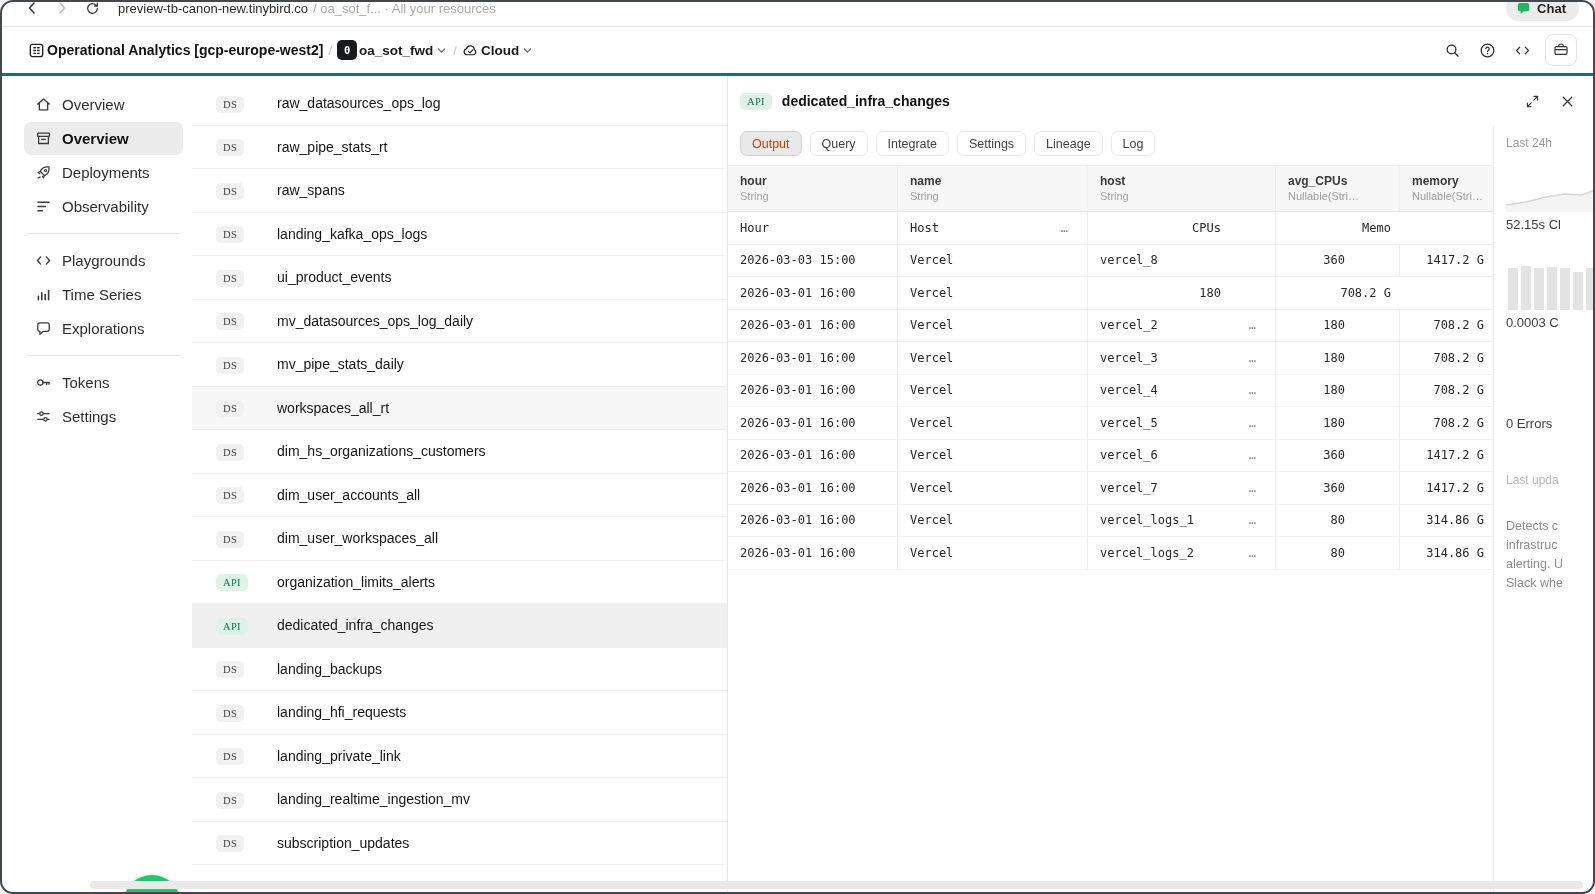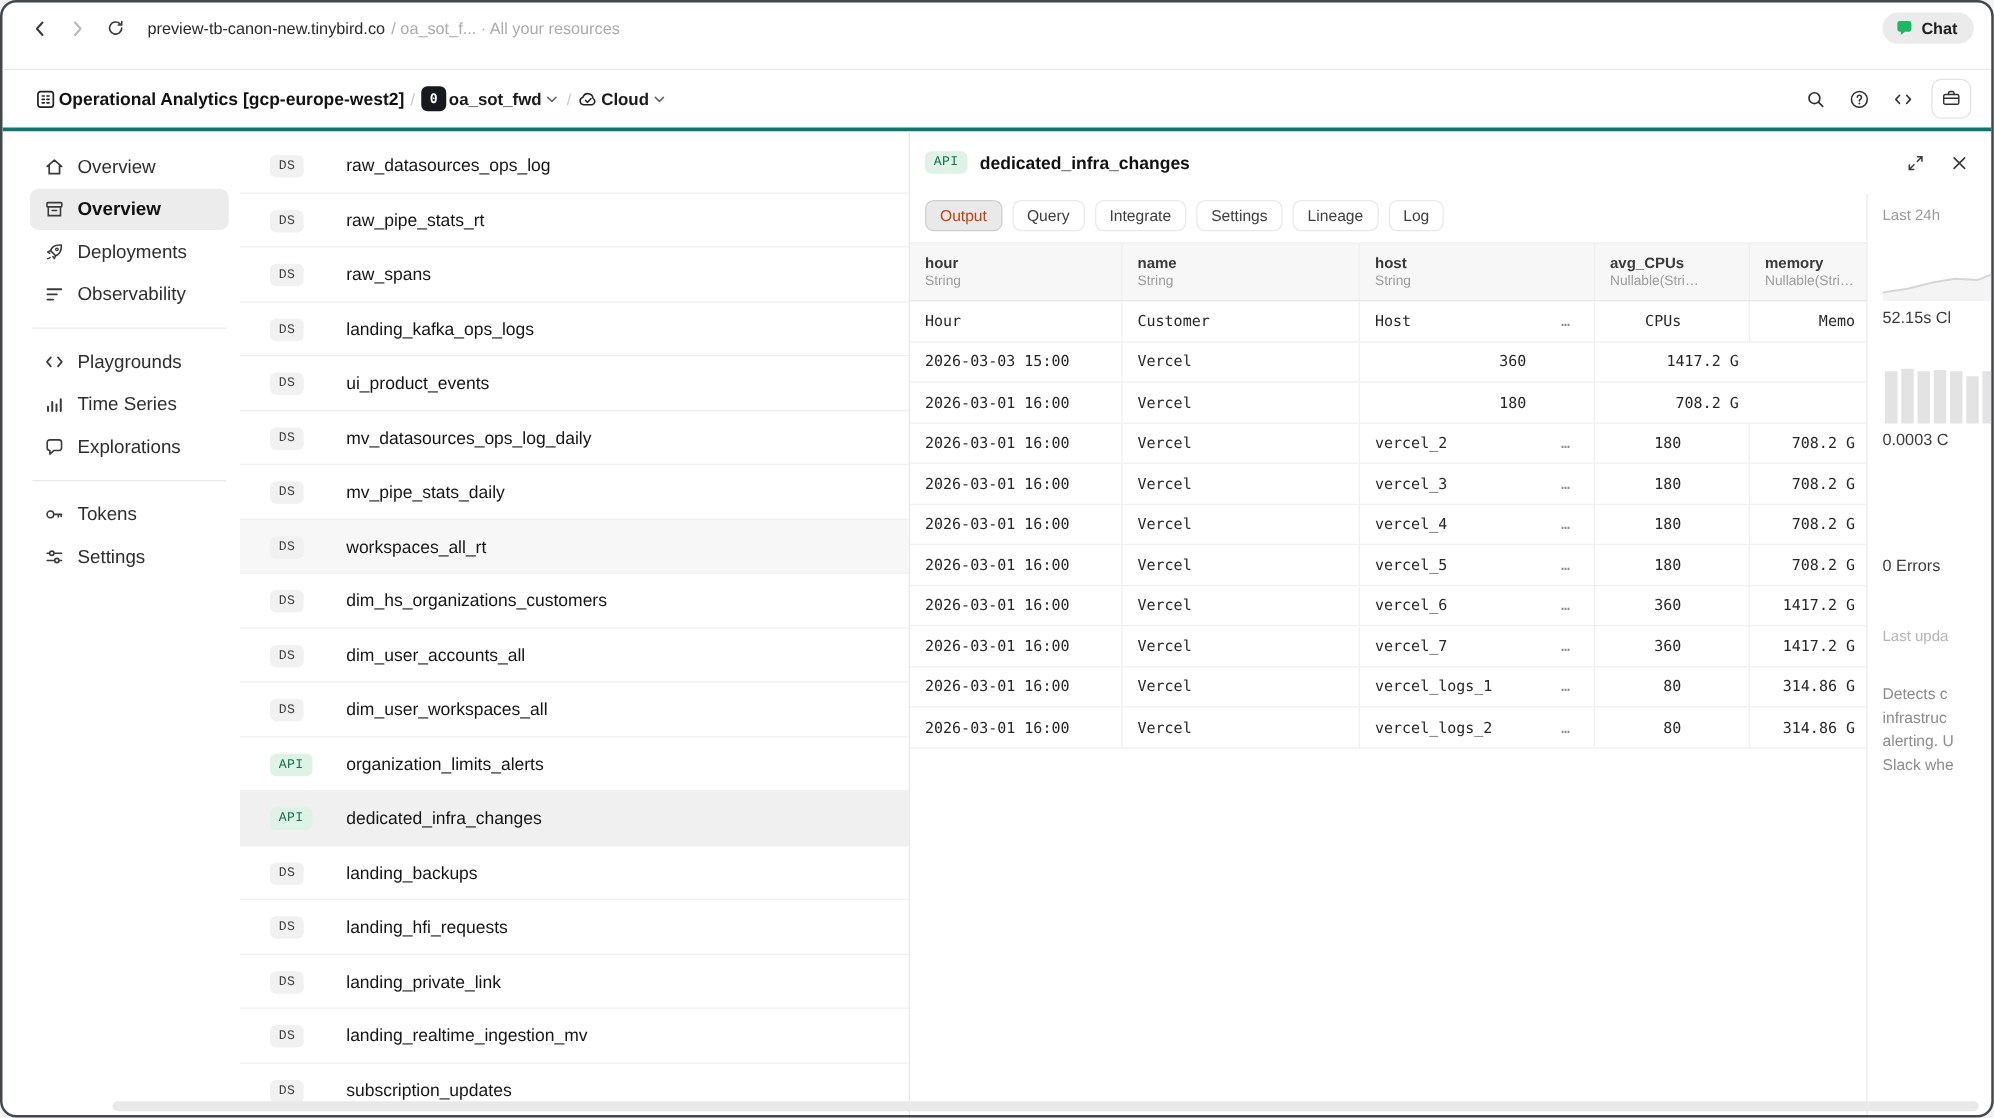--- a/index.html
+++ b/index.html
@@ -1,20 +1,20 @@
 <!DOCTYPE html>
 <html style="--accent-green: #27c46c; --api-badge-bg: #def2e7; --api-badge-text: #12734a; --active-item-bg: #ececec; --selected-row-bg: #f0f0f0;"><head>
 <meta charset="utf-8">
 <style>
   *{margin:0;padding:0;box-sizing:border-box}
   html,body{width:1595px;height:894px;background:#f2f2f2;font-family:"Liberation Sans",sans-serif;overflow:hidden}
   .window{position:absolute;inset:0;background:#fff;border:2px solid #43484d;border-radius:13px;overflow:hidden;display:flex;flex-direction:column}
 
   
-  .topbar{height:54px;display:flex;align-items:center;border-bottom:1px solid #ebebeb;padding:0 14px 12px 16px;gap:2px;flex-shrink:0}
+  .topbar{height:25px;display:flex;align-items:center;border-bottom:1px solid #ebebeb;padding:0 14px 12px 16px;gap:2px;flex-shrink:0}
   .nav-btn{width:28px;height:28px;display:flex;align-items:center;justify-content:center;cursor:pointer;border-radius:6px}
   .url{margin-left:10px;display:flex;gap:5px;font-size:13px;cursor:pointer;white-space:nowrap}
   .url-host{color:#2b2b2b;font-weight:500}
   .url-rest{color:#ababab}
   .chat-pill{margin-left:auto;display:flex;align-items:center;gap:6px;background:#ebebeb;border-radius:14px;padding:5px 13px 5px 10px;font-size:13px;font-weight:600;color:#1f1f1f;cursor:pointer}
 
   
   .appheader{height:49px;border-bottom:3px solid #0f766e;display:flex;align-items:center;padding:0 16px 0 26px;gap:2px;flex-shrink:0}
   .ws-name{font-size:14px;font-weight:700;color:#121212;cursor:pointer}
   .sep{color:#c9c9c9;font-size:13px;padding:0 3px}
@@ -34,21 +34,21 @@
   .side-item.active{background:#ececec;font-weight:600;color:#101010}
   .side-item .icon{color:#3a3a3a}
   .side-div{height:1px;background:#e9e9e9;margin:10px 2px}
 
   
   .res-list{width:535px;flex-shrink:0;padding-top:6px;overflow:hidden}
   .res-row{height:43.5px;display:flex;align-items:center;padding:0 16px 0 24px;border-bottom:1px solid #efefef;cursor:pointer}
   .res-row.hover{background:#f7f7f7}
   .res-row.selected{background:#f0f0f0}
   .badge-wrap{width:61px;flex-shrink:0}
-  .badge{display:inline-block;padding:3px 7px;border-radius:5px;font-family:Liberation Mono, monospace;font-size:10.5px;font-weight:500;letter-spacing:.3px;color:#3f3f3f;background:#f1f1f1}
+  .badge{display:inline-block;padding:3px 7px;border-radius:5px;font-family:Liberation Serif, serif;font-size:10.5px;font-weight:500;letter-spacing:.3px;color:#3f3f3f;background:#f1f1f1}
   .badge.api{background:var(--api-badge-bg,#def2e7);color:var(--api-badge-text,#12734a)}
   .res-name{font-size:14px;font-weight:400;color:#151515;white-space:nowrap}
 
   
   .panel{flex:1;display:flex;flex-direction:column;border-left:1px solid #e8e8e8;min-width:0}
   .panel-head{height:50px;display:flex;align-items:center;gap:10px;padding:0 18px 0 12px;flex-shrink:0}
   .panel-title{font-size:14px;font-weight:700;color:#111}
   .panel-actions{margin-left:auto;display:flex;gap:20px;color:#3a3a3a}
   .picon{cursor:pointer;display:inline-flex}
   .panel-body{flex:1;display:flex;min-height:0}
@@ -389,31 +389,33 @@
                   <div class="ctype">Nullable(Stri…</div>
                 </div>
                 <div class="th">
                   <div class="cname">memory</div>
                   <div class="ctype">Nullable(Stri…</div>
                 </div>
               </div>
             <div class="tbody">
                 <div class="trow">
                   <div class="td">Hour</div>
-                  <div class="td">Customer</div>
                   <div class="td host">
                     <span>Host</span>
                     <span class="ell">…</span>
                   </div>
                   <div class="td num cpus">CPUs</div>
                   <div class="td num mem">Memo</div>
                 </div>
                 <div class="trow">
                   <div class="td">2026-03-03 15:00</div>
                   <div class="td">Vercel</div>
+                  <div class="td host">
+                    <span>vercel_8</span>
+                  </div>
                   <div class="td num cpus">360</div>
                   <div class="td num mem">1417.2 G</div>
                 </div>
                 <div class="trow">
                   <div class="td">2026-03-01 16:00</div>
                   <div class="td">Vercel</div>
                   <div class="td num cpus">180</div>
                   <div class="td num mem">708.2 G</div>
                 </div>
                 <div class="trow">

